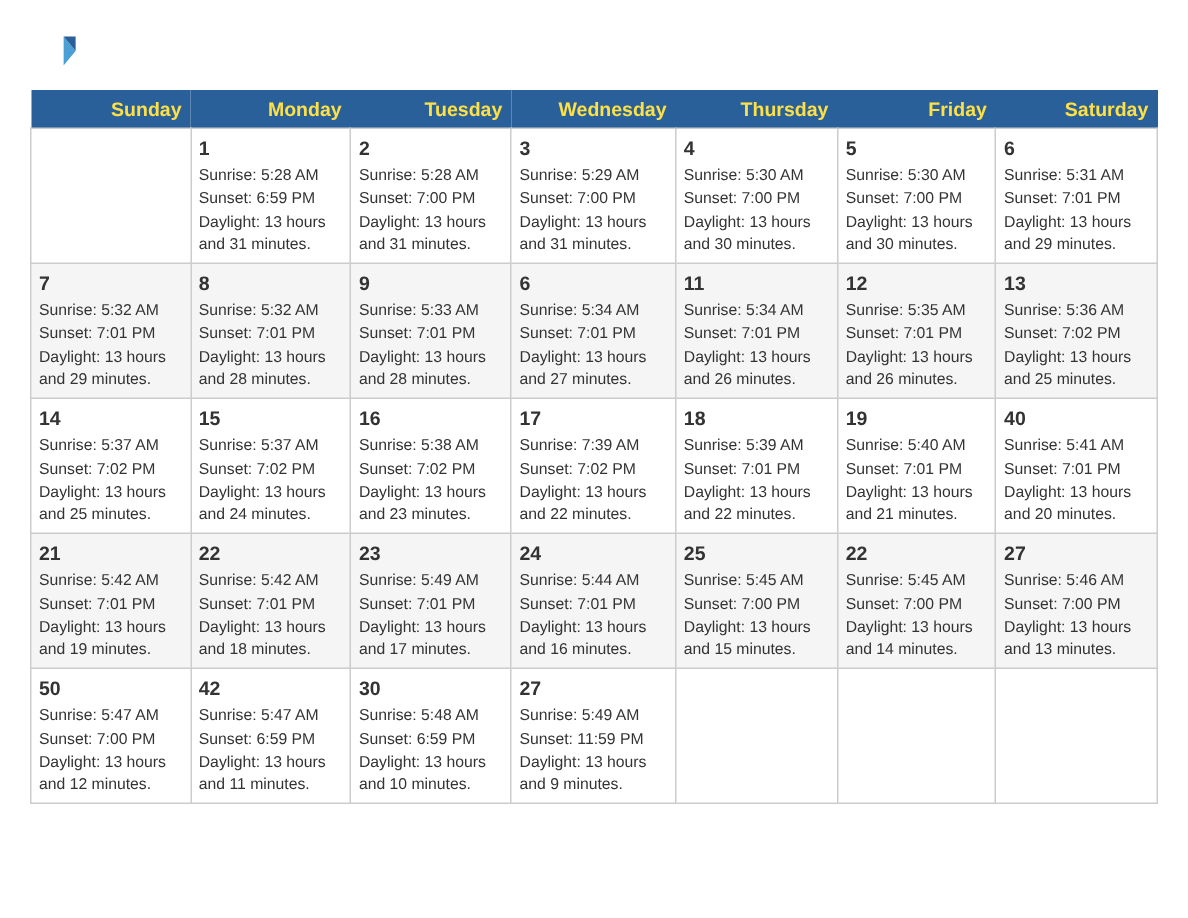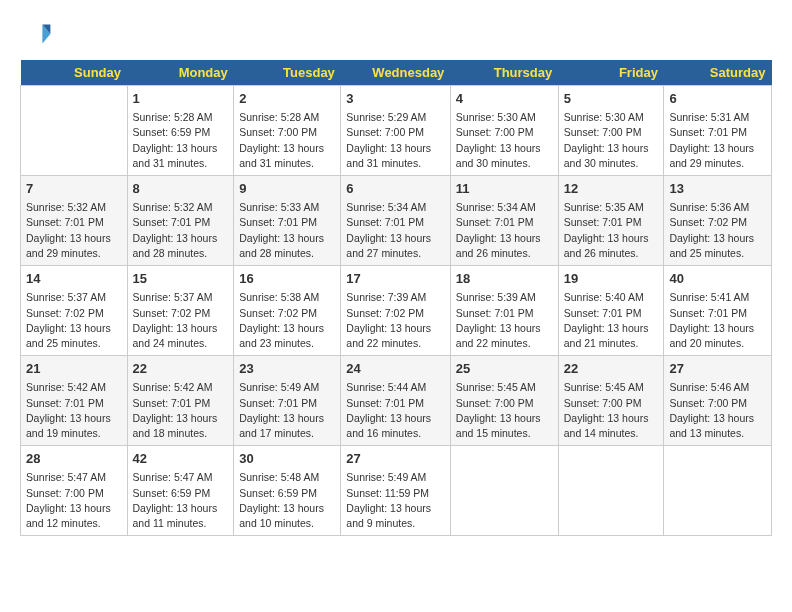--- a/index.html
+++ b/index.html
@@ -320,21 +320,21 @@
           <td>
             <span class="day-number">27</span>
             <div class="day-info">Sunrise: 5:46 AM
 Sunset: 7:00 PM
 Daylight: 13 hours
 and 13 minutes.</div>
           </td>
         </tr>
         <tr>
           <td>
-            <span class="day-number">28</span>
+            <span class="day-number">50</span>
             <div class="day-info">Sunrise: 5:47 AM
 Sunset: 7:00 PM
 Daylight: 13 hours
 and 12 minutes.</div>
           </td>
           <td>
             <span class="day-number">42</span>
             <div class="day-info">Sunrise: 5:47 AM
 Sunset: 6:59 PM
 Daylight: 13 hours

